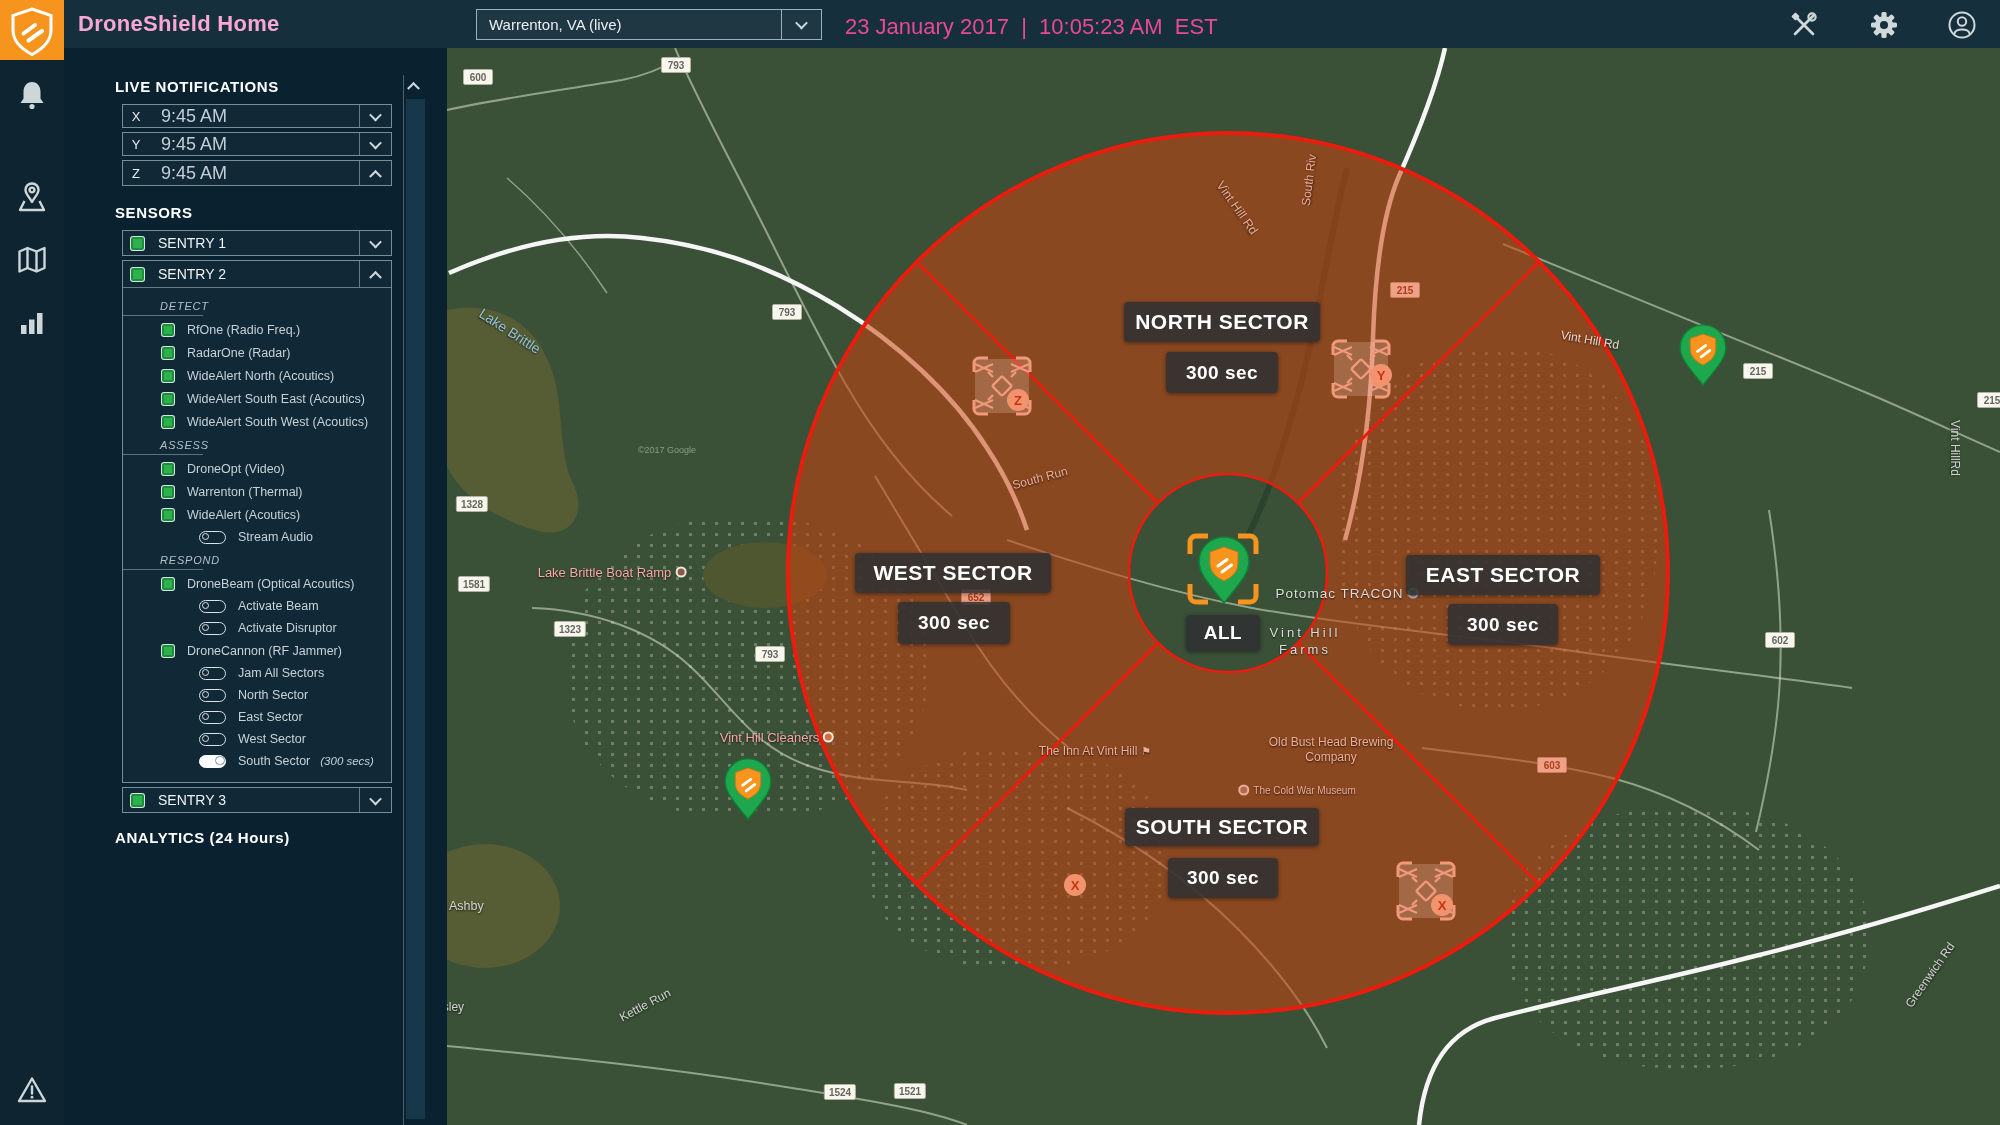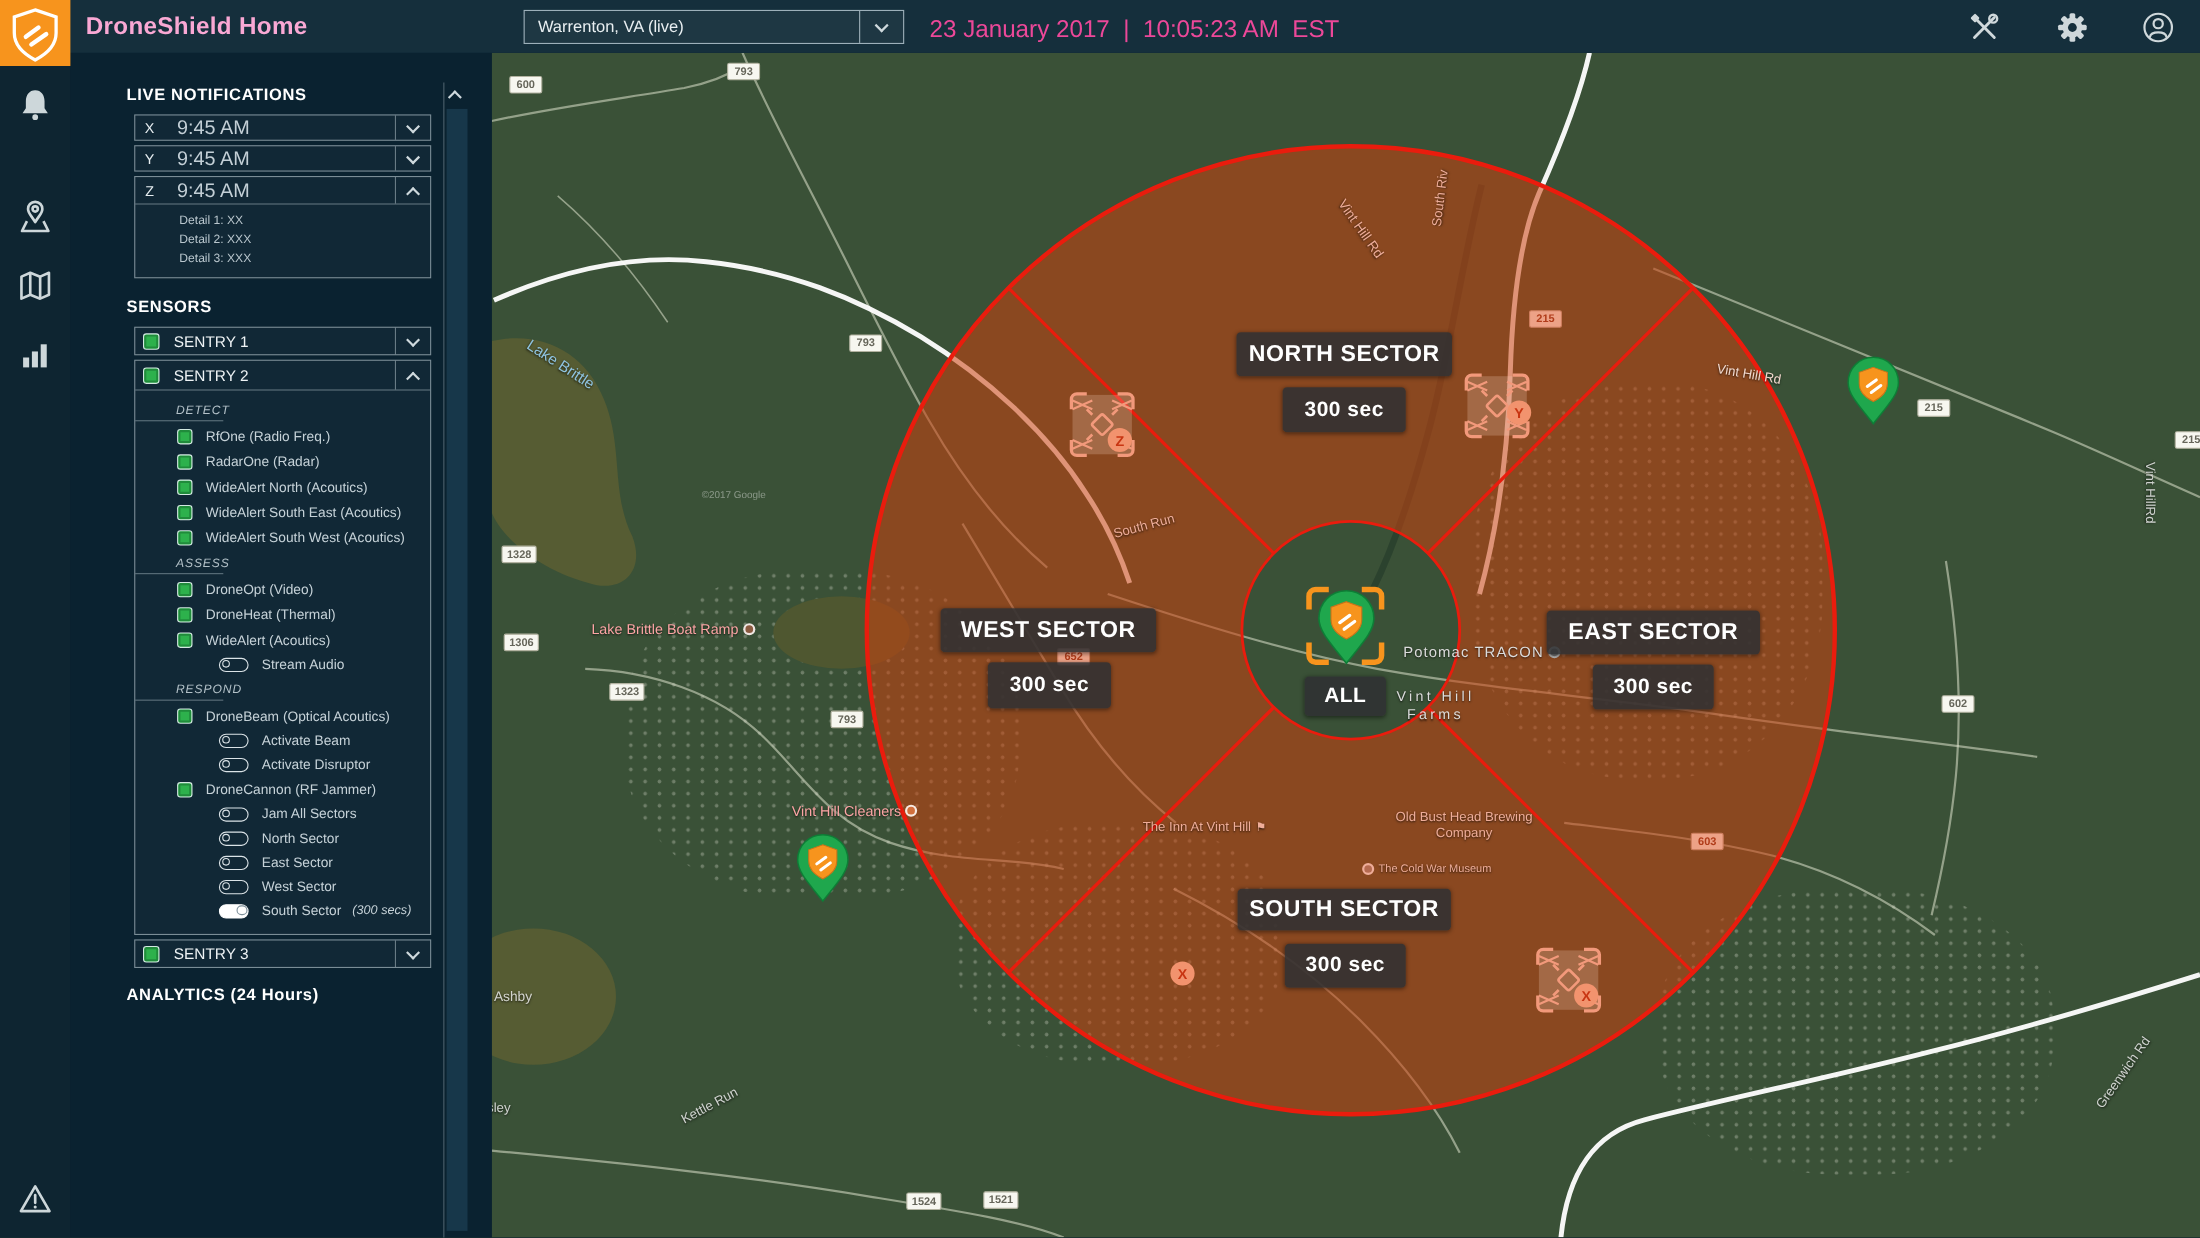--- a/index.html
+++ b/index.html
@@ -242,25 +242,20 @@
           </span>
       </div>
       <div class="sb-box">
         <div class="row nrow">
           <span class="nid">Z</span>
           <span class="ntime">9:45 AM</span>
           <span class="chev-cell">
               <span class="chev up"></span>
             </span>
         </div>
-        <div class="ndetails">
-          <div>Detail 1: XX</div>
-          <div>Detail 2: XXX</div>
-          <div>Detail 3: XXX</div>
-        </div>
       </div>
     </div>
 
     <div class="sb-h" style="margin-top:18px">SENSORS</div>
     <div class="stack">
       <div class="sb-box row srow">
         <span class="cbx"></span>
         <span class="slabel">SENTRY 1</span>
         <span class="chev-cell">
             <span class="chev"></span>
@@ -305,21 +300,21 @@
           <div class="grp">
             <div class="glabel">ASSESS</div>
             <div class="grule"></div>
           </div>
           <div class="item">
             <span class="cbx"></span>
             <span class="ilabel">DroneOpt (Video)</span>
           </div>
           <div class="item">
             <span class="cbx"></span>
-            <span class="ilabel">DroneHeat (Thermal)</span>
+            <span class="ilabel">Warrenton (Thermal)</span>
           </div>
           <div class="item">
             <span class="cbx"></span>
             <span class="ilabel">WideAlert (Acoutics)</span>
           </div>
           <div class="titem">
             <span class="tog">
                 <span class="knob"></span>
               </span>
             <span class="tlabel">Stream Audio</span>
@@ -482,21 +477,21 @@
     <div class="mlabel faint" style="left:198px;top:957px;transform:translate(-50%,-50%) rotate(-28deg);font-size:12px">Kettle Run</div>
     <div class="mlabel faint" style="left:-14px;top:851px;transform:none;font-size:12.5px">ke Ashby</div>
     <div class="mlabel faint" style="left:-22px;top:952px;transform:none;font-size:12px">Wesley</div>
     <div class="mlabel faint" style="left:1483px;top:927px;transform:translate(-50%,-50%) rotate(-55deg);font-size:12px">Greenwich Rd</div>
     <div class="mlabel" style="left:220px;top:402px;font-size:9px;color:rgba(255,255,255,0.4);text-shadow:none">©2017 Google</div>
 
     <div class="badge" style="left:31px;top:29px">600</div>
     <div class="badge" style="left:229px;top:17px">793</div>
     <div class="badge" style="left:340px;top:264px">793</div>
     <div class="badge" style="left:25px;top:456px">1328</div>
-    <div class="badge" style="left:27px;top:536px">1306</div>
+    <div class="badge" style="left:27px;top:536px">1581</div>
     <div class="badge" style="left:123px;top:581px">1323</div>
     <div class="badge" style="left:323px;top:606px">793</div>
     <div class="badge tint" style="left:529px;top:549px">652</div>
     <div class="badge tint" style="left:958px;top:242px">215</div>
     <div class="badge tint" style="left:1105px;top:717px">603</div>
     <div class="badge" style="left:1333px;top:592px">602</div>
     <div class="badge" style="left:1311px;top:323px">215</div>
     <div class="badge" style="left:1545px;top:352px">215</div>
     <div class="badge" style="left:393px;top:1044px">1524</div>
     <div class="badge" style="left:463px;top:1043px">1521</div>

